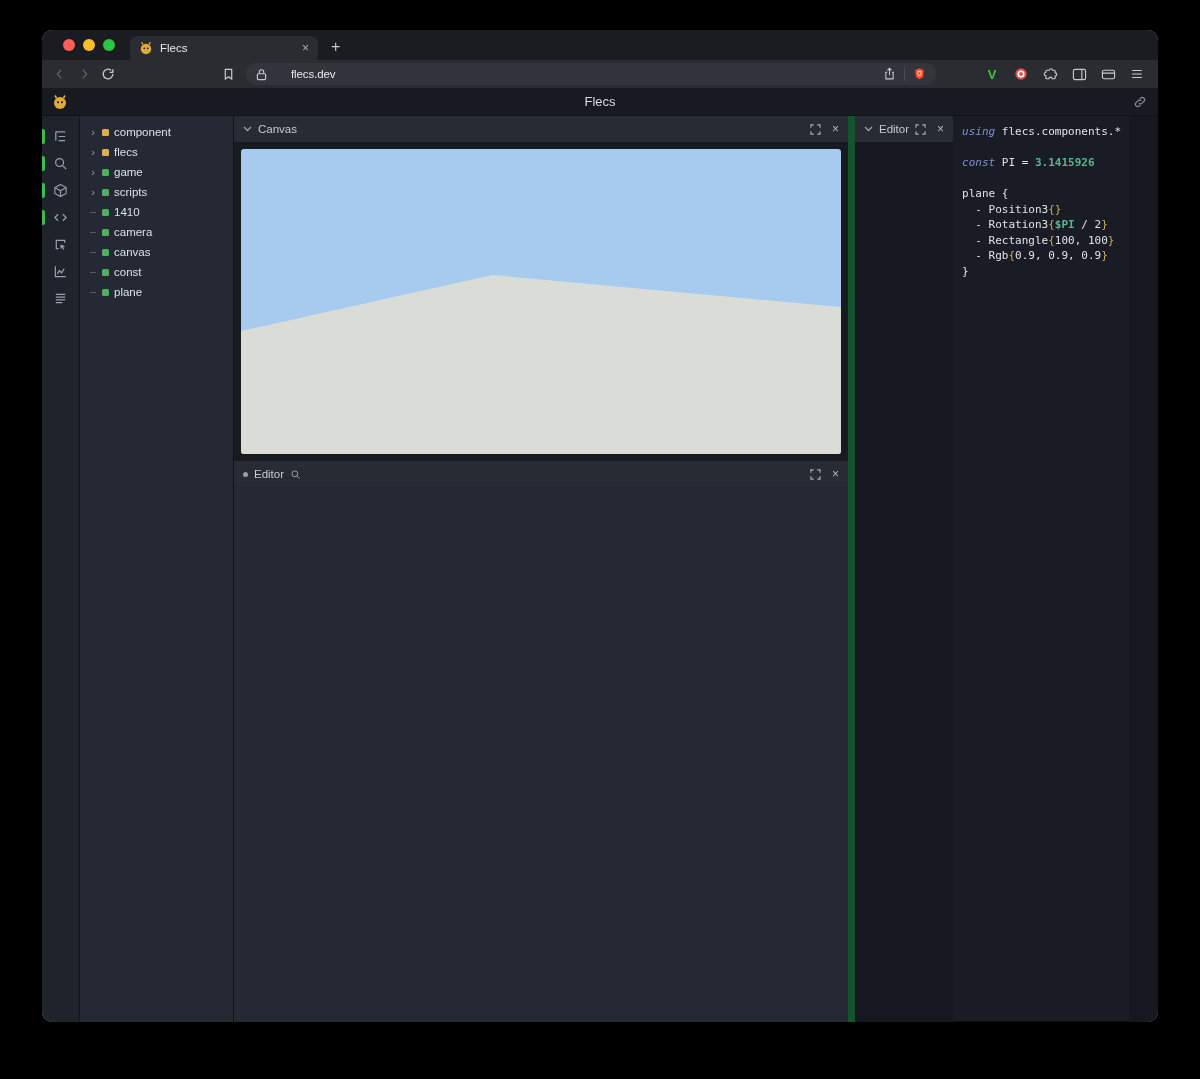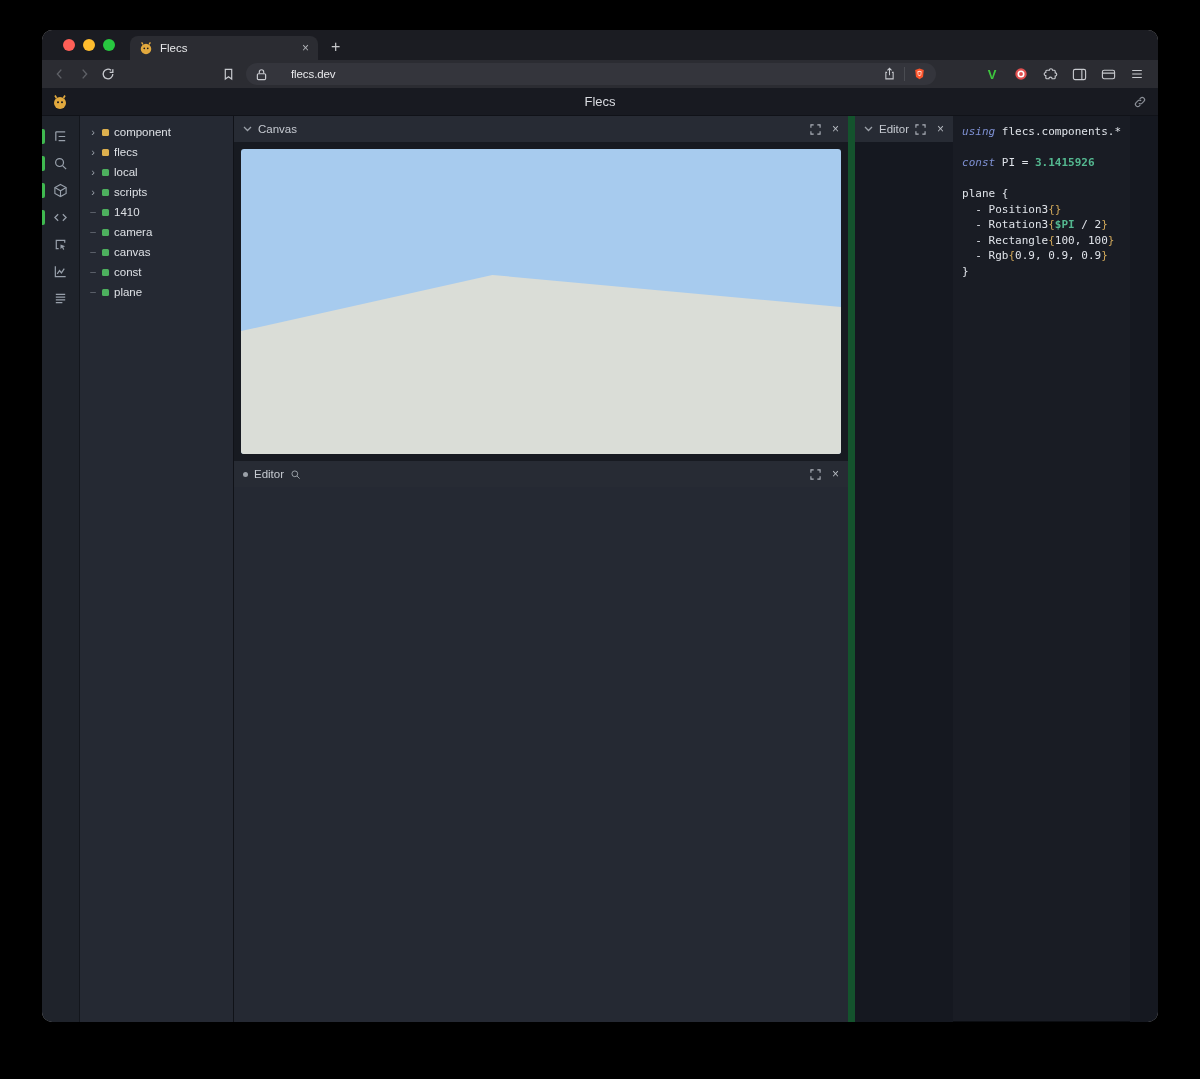--- a/index.html
+++ b/index.html
@@ -260,21 +260,21 @@
           <span class="tree-label">component</span>
         </div>
         <div class="tree-row">
           <span class="tree-arrow">›</span>
           <span class="tree-square module"></span>
           <span class="tree-label">flecs</span>
         </div>
         <div class="tree-row">
           <span class="tree-arrow">›</span>
           <span class="tree-square entity"></span>
-          <span class="tree-label">local</span>
+          <span class="tree-label">game</span>
         </div>
         <div class="tree-row">
           <span class="tree-arrow">›</span>
           <span class="tree-square entity"></span>
           <span class="tree-label">scripts</span>
         </div>
         <div class="tree-row">
           <span class="tree-arrow leaf">–</span>
           <span class="tree-square entity"></span>
           <span class="tree-label">1410</span>

